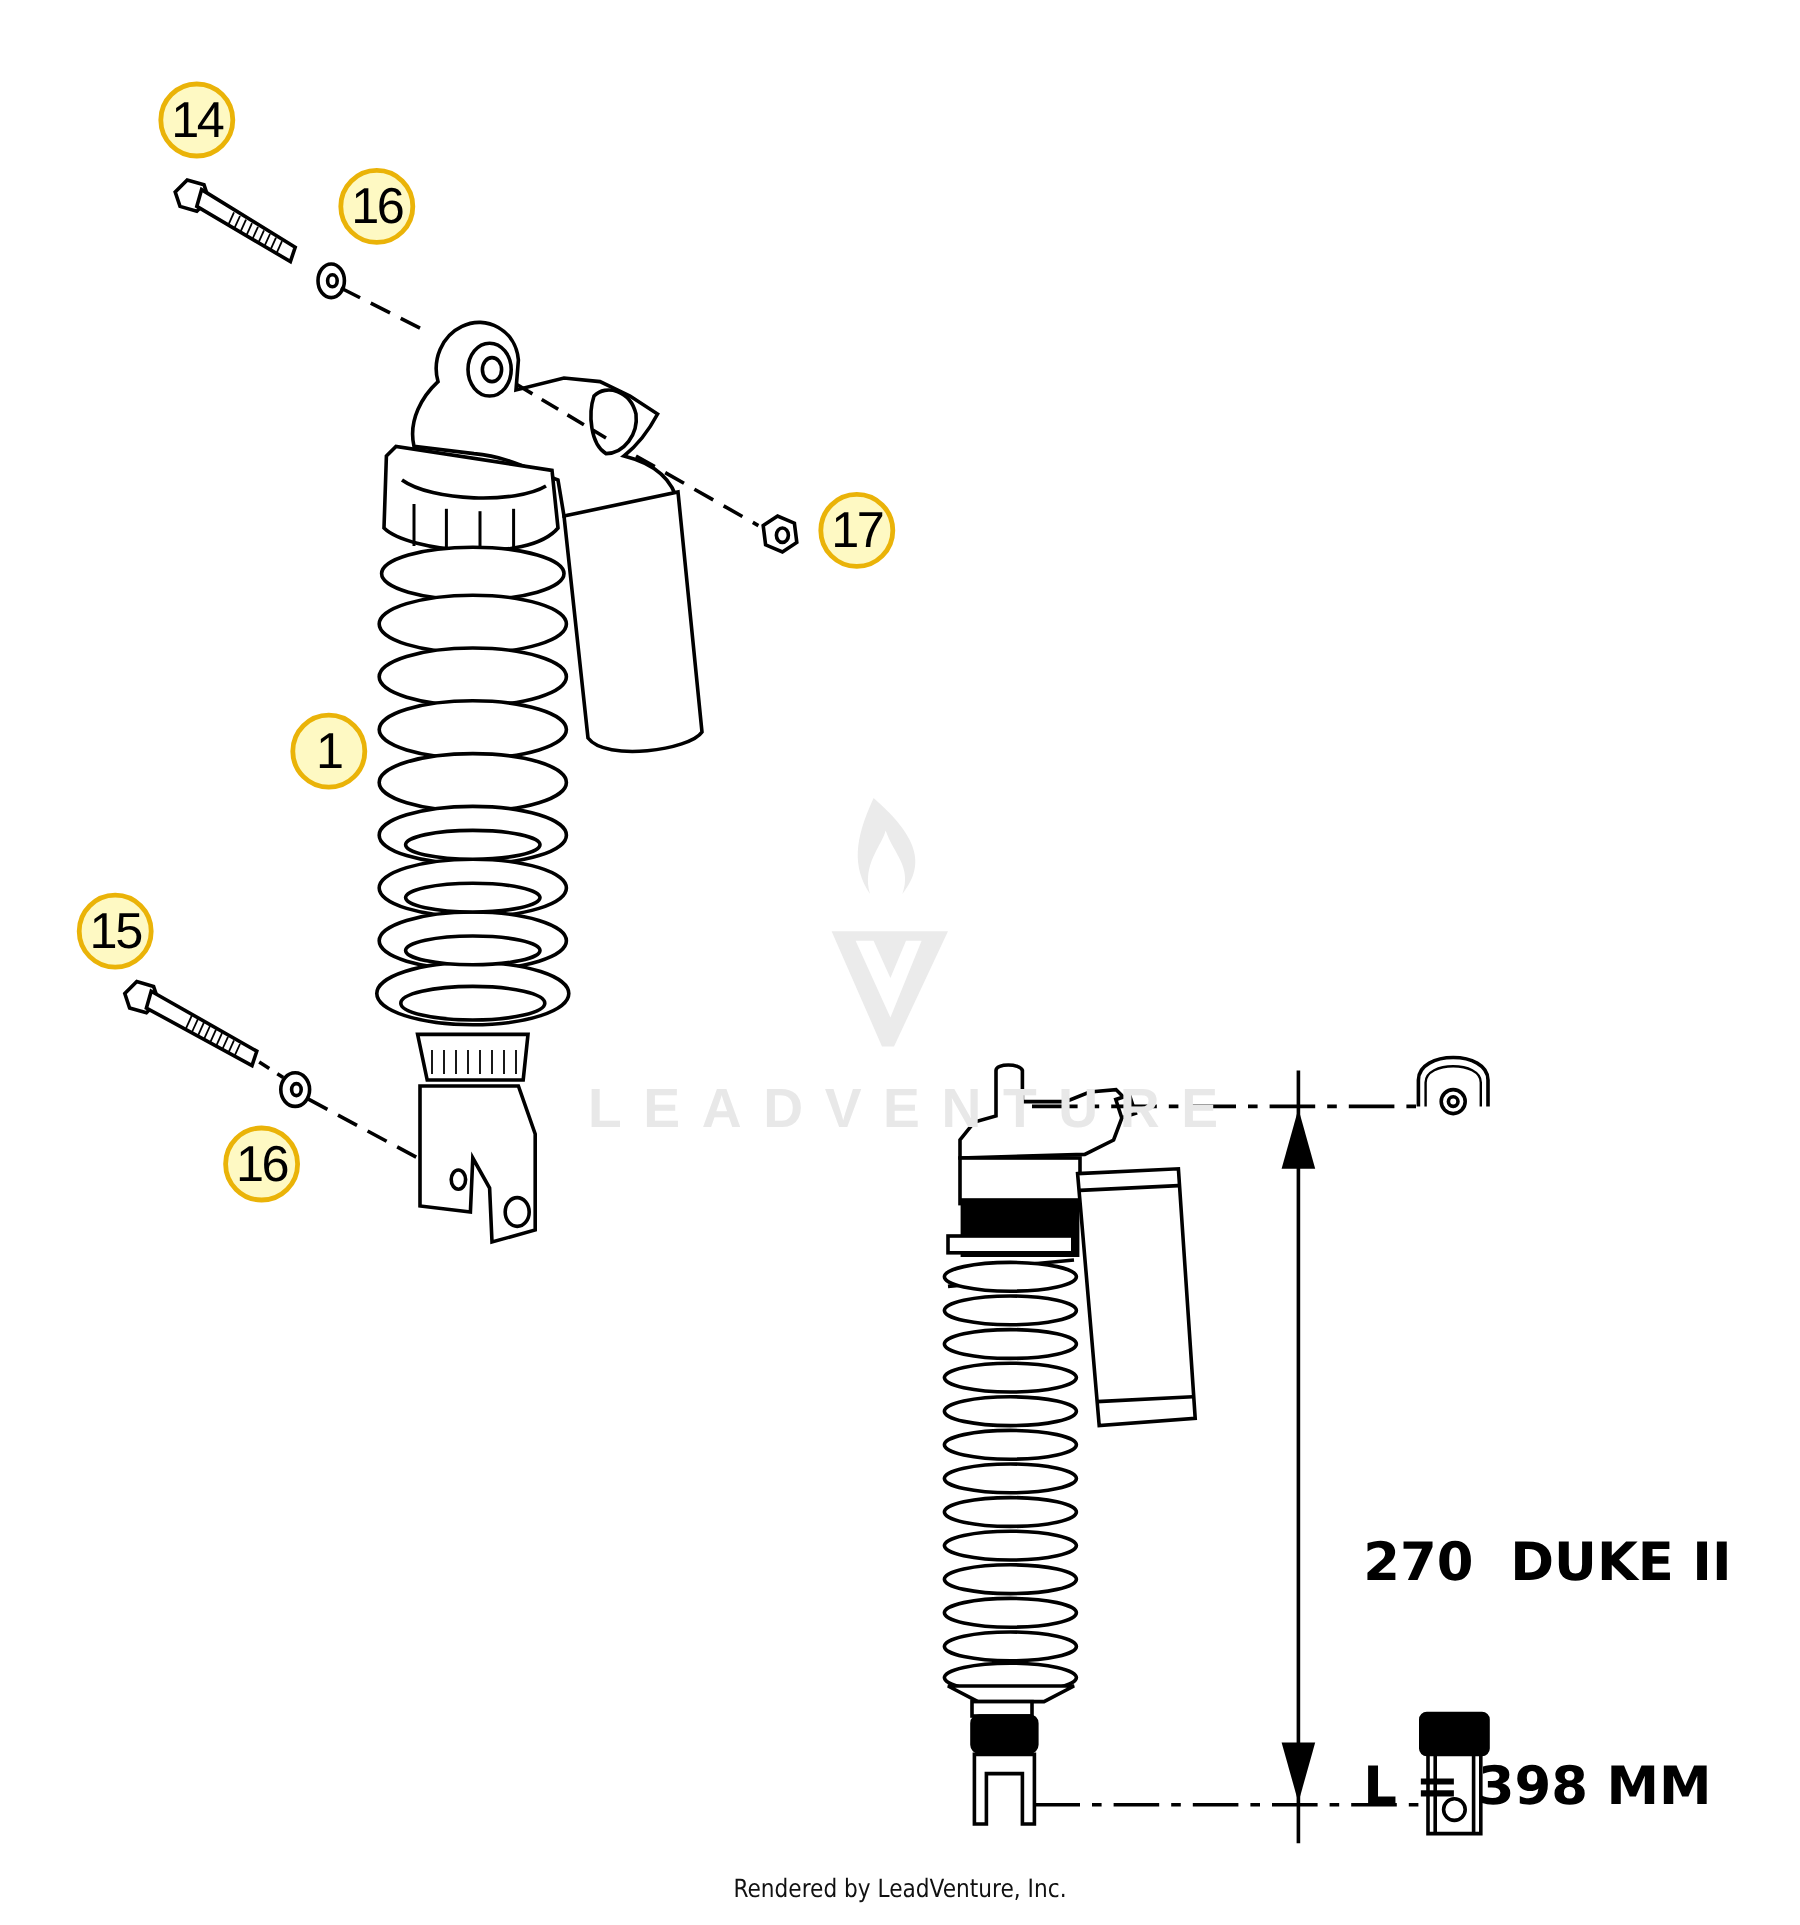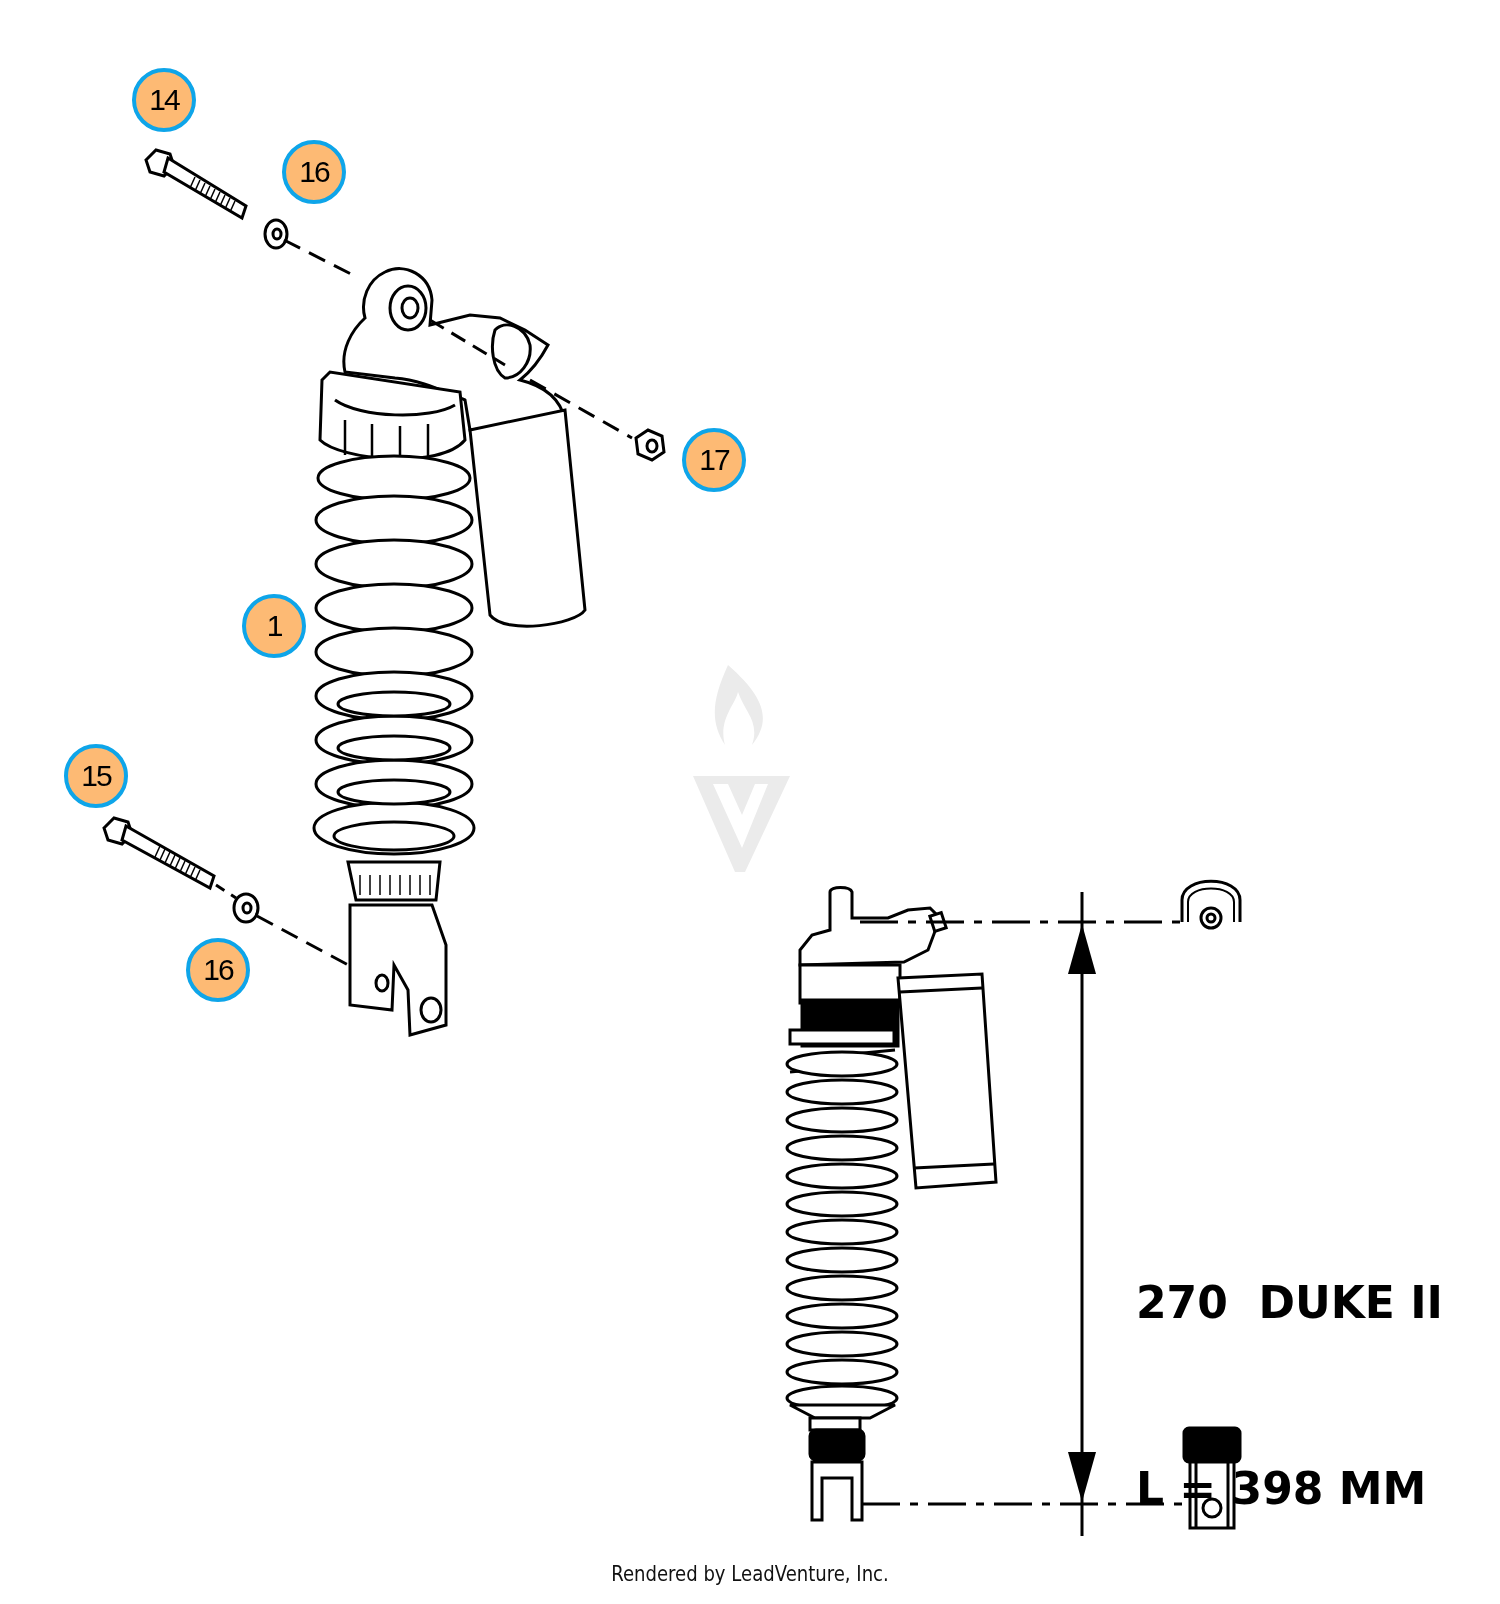--- a/index.html
+++ b/index.html
@@ -1,21 +1,21 @@
 <!DOCTYPE html>
 <html><head>
 <meta charset="utf-8">
 <style>
   html, body { margin: 0; padding: 0; background: #ffffff; }
   body { width: 1500px; height: 1604px; position: relative; overflow: hidden; font-family: "DejaVu Sans", sans-serif; }
   #diagram { position: absolute; left: 0; top: 0; width: 1500px; height: 1604px; }
   .callout {
-    position: absolute; width: 64px; height: 64px; border: 4px solid #0ea5e9; border-radius: 50%;
+    position: absolute; width: 64px; height: 64px; border: 4px solid #eab308; border-radius: 50%;
     box-sizing: border-box; display: flex; align-items: center; justify-content: center;
-    font-family: "Liberation Sans", sans-serif; font-size: 30px; letter-spacing: -2px; color: #000; background: #fdba74;
+    font-family: "Liberation Sans", sans-serif; font-size: 42px; letter-spacing: -2px; color: #000; background: #fef9c3;
   }
   .spec {
     position: absolute; left: 1136px; top: 1148px; font-family: "DejaVu Sans", sans-serif; font-weight: bold;
     font-size: 44px; line-height: 62px; color: #000; white-space: pre;
   }
   .wm-text {
     position: absolute; left: 490px; top: 896px; font-family: "Liberation Sans", sans-serif; font-weight: bold;
     font-size: 46px; letter-spacing: 18px; color: #e8e8e8; white-space: nowrap;
   }
   .footer {
@@ -186,25 +186,26 @@
     <g stroke="#000" stroke-width="3" fill="none">
       <line x1="1082" y1="892" x2="1082" y2="1536"></line>
       <line x1="860" y1="922" x2="1190" y2="922" stroke-dasharray="38,10,8,10"></line>
       <line x1="862" y1="1504" x2="1190" y2="1504" stroke-dasharray="38,10,8,10"></line>
     </g>
     <polygon points="1082,924 1068,974 1096,974" fill="#000"></polygon>
     <polygon points="1082,1502 1068,1452 1096,1452" fill="#000"></polygon>
   </svg>
 
   
+  <div class="wm-text">LEADVENTURE</div>
 
   
   <div class="callout" style="left:132px;top:68px;">14</div>
   <div class="callout" style="left:282px;top:140px;">16</div>
-  <div class="callout" style="left:682px;top:428px;">17</div>
+  <div class="callout" style="left:682px;top:410px;">17</div>
   <div class="callout" style="left:242px;top:594px;">1</div>
   <div class="callout" style="left:64px;top:744px;text-align:right;">15</div>
   <div class="callout" style="left:186px;top:938px;">16</div>
 
   
   <div class="spec">
     <div>270  DUKE II</div>
     <div>L = 398 MM</div>
   </div>
 

